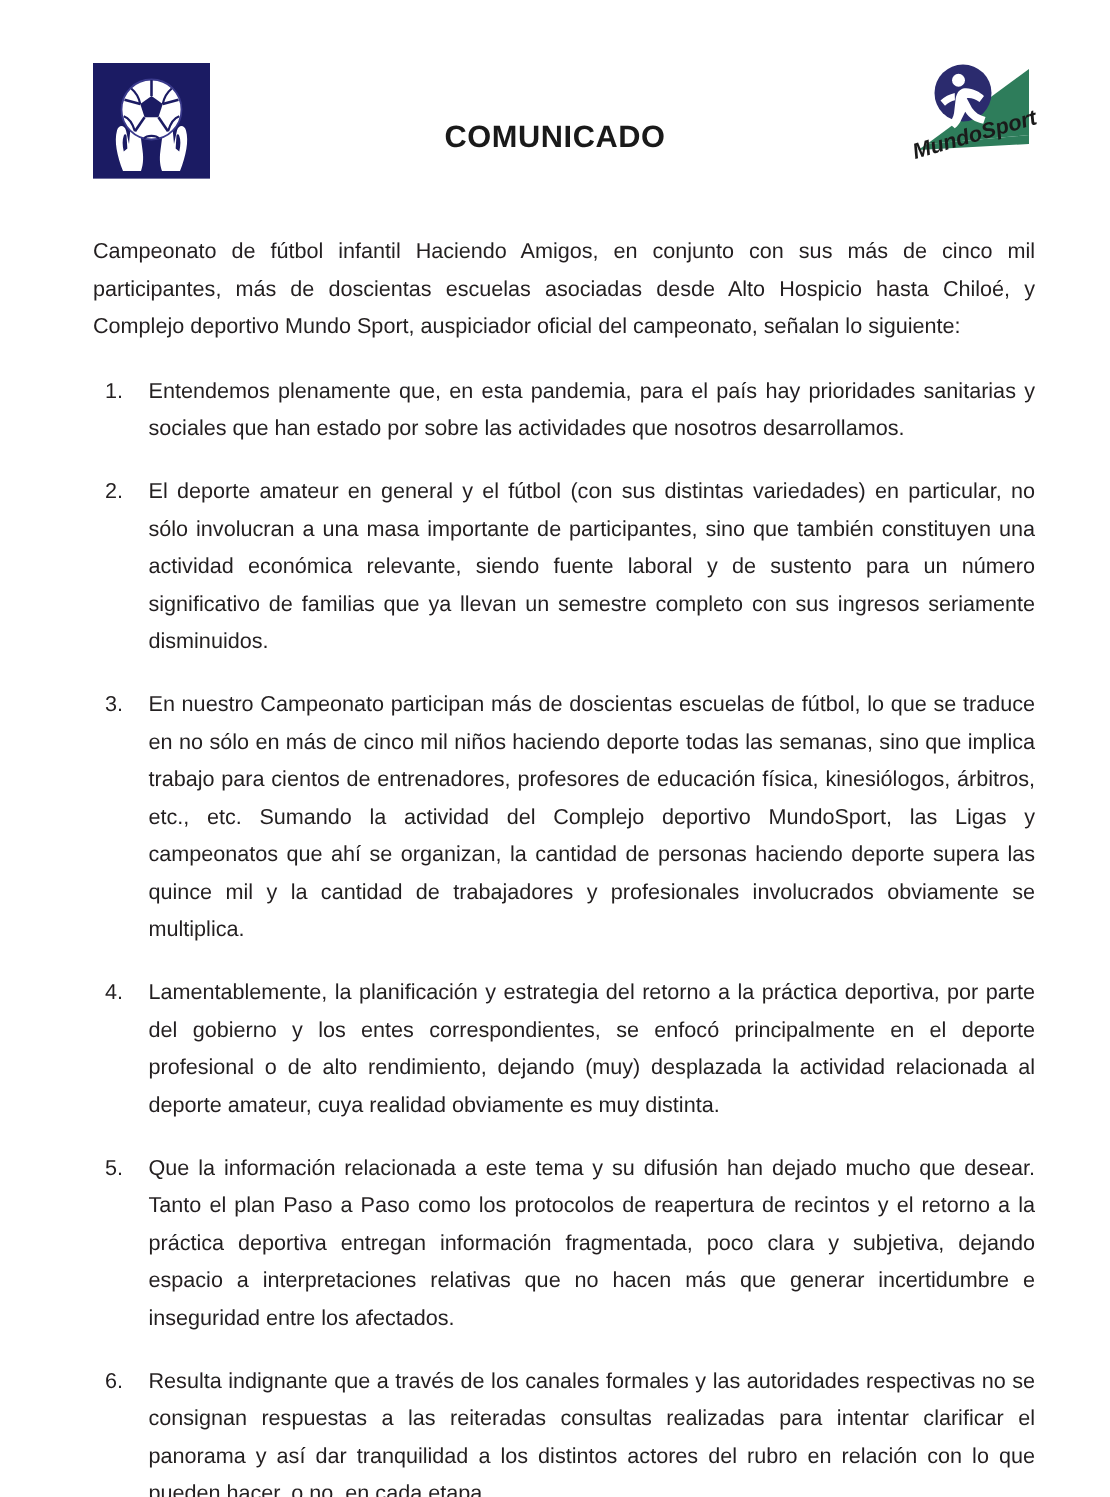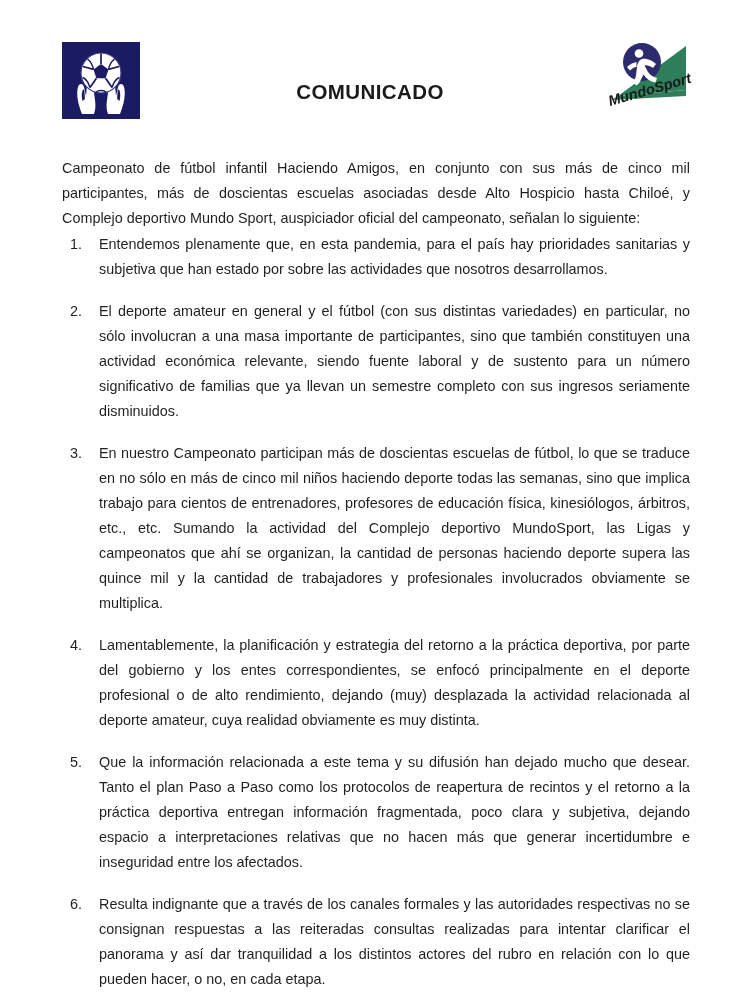--- a/index.html
+++ b/index.html
@@ -66,21 +66,21 @@
     left: 62px;
     top: 156px;
     width: 628px;
   }
 
   .intro {
     font-size: 14.4px;
     line-height: 25px;
     text-align: justify;
     text-justify: inter-word;
-    margin: 0 0 1px 0;
+    margin: 0 0 18px 0;
   }
 
   .list {
     margin: 0;
     padding: 0;
     list-style: none;
   }
 
   .list-item {
     position: relative;
@@ -161,21 +161,21 @@
   </div>
 
   <div class="content">
 
     <p class="intro">Campeonato de fútbol infantil Haciendo Amigos, en conjunto con sus más de cinco mil participantes, más de doscientas escuelas asociadas desde Alto Hospicio hasta Chiloé, y Complejo deportivo Mundo Sport, auspiciador oficial del campeonato, señalan lo siguiente:</p>
 
     <ol class="list">
 
       <li class="list-item">
         <span class="list-marker">1.</span>
-        <span class="item-text">Entendemos plenamente que, en esta pandemia, para el país hay prioridades sanitarias y subjetiva que han estado por sobre las actividades que nosotros desarrollamos.</span>
+        <span class="item-text">Entendemos plenamente que, en esta pandemia, para el país hay prioridades sanitarias y sociales que han estado por sobre las actividades que nosotros desarrollamos.</span>
       </li>
 
       <li class="list-item">
         <span class="list-marker">2.</span>
         <span class="item-text">El deporte amateur en general y el fútbol (con sus distintas variedades) en particular, no sólo involucran a una masa importante de participantes, sino que también constituyen una actividad económica relevante, siendo fuente laboral y de sustento para un número significativo de familias que ya llevan un semestre completo con sus ingresos seriamente disminuidos.</span>
       </li>
 
       <li class="list-item">
         <span class="list-marker">3.</span>
         <span class="item-text">En nuestro Campeonato participan más de doscientas escuelas de fútbol, lo que se traduce en no sólo en más de cinco mil niños haciendo deporte todas las semanas, sino que implica trabajo para cientos de entrenadores, profesores de educación física, kinesiólogos, árbitros, etc., etc.  Sumando la actividad del Complejo deportivo MundoSport, las Ligas y campeonatos que ahí se organizan, la cantidad de personas haciendo deporte supera las quince mil y la cantidad de trabajadores y profesionales involucrados obviamente se multiplica.</span>

